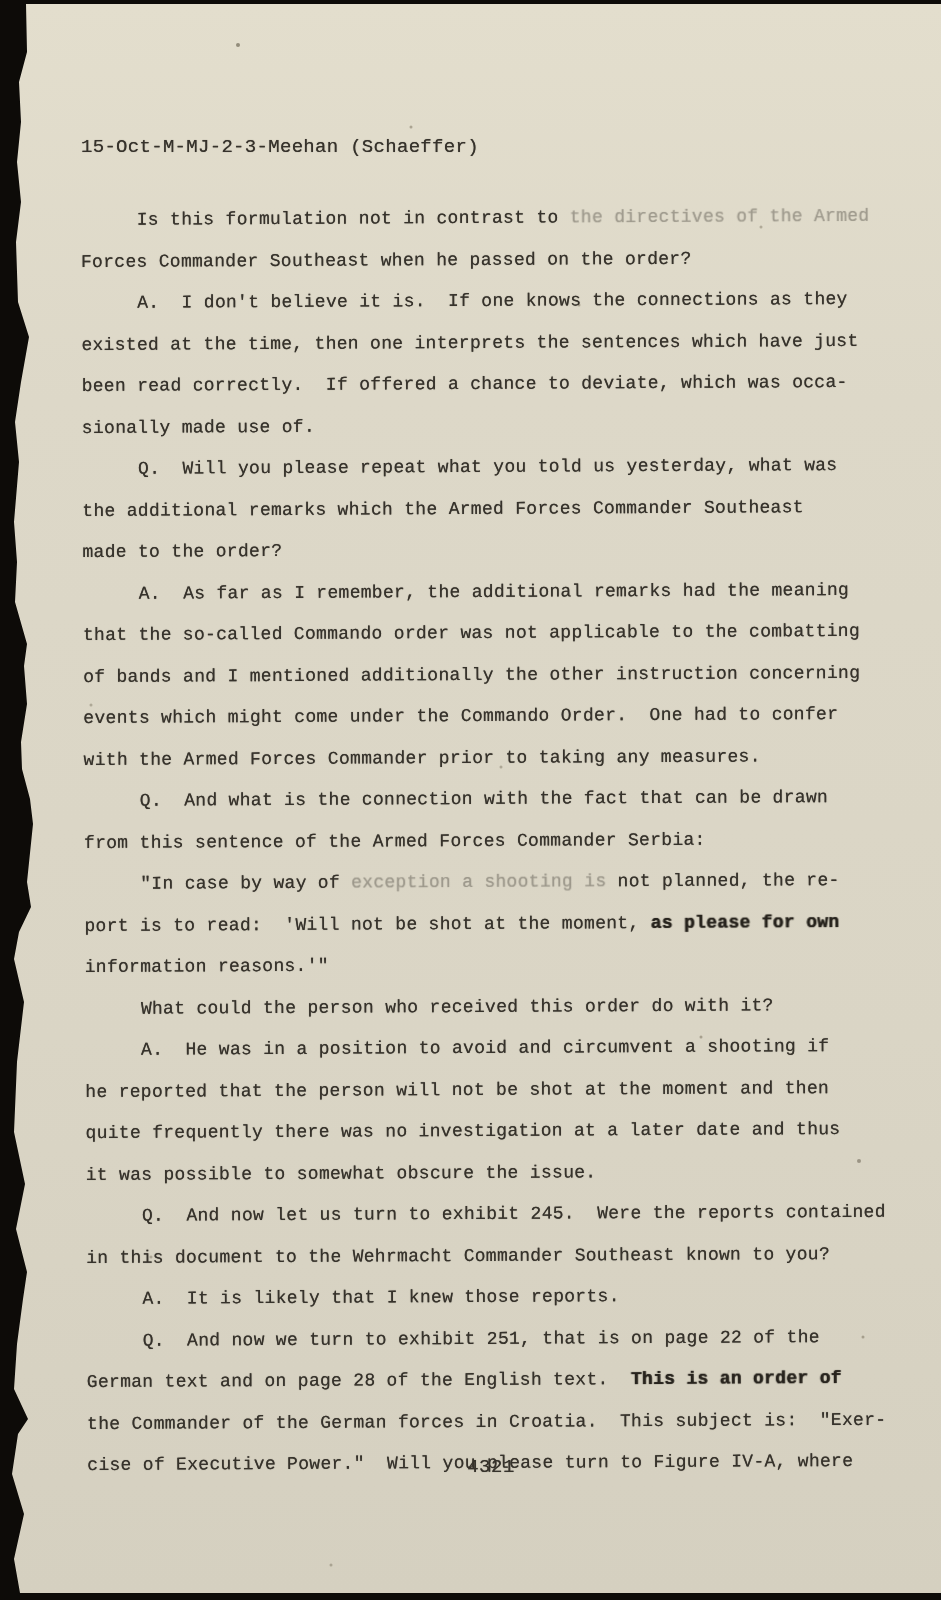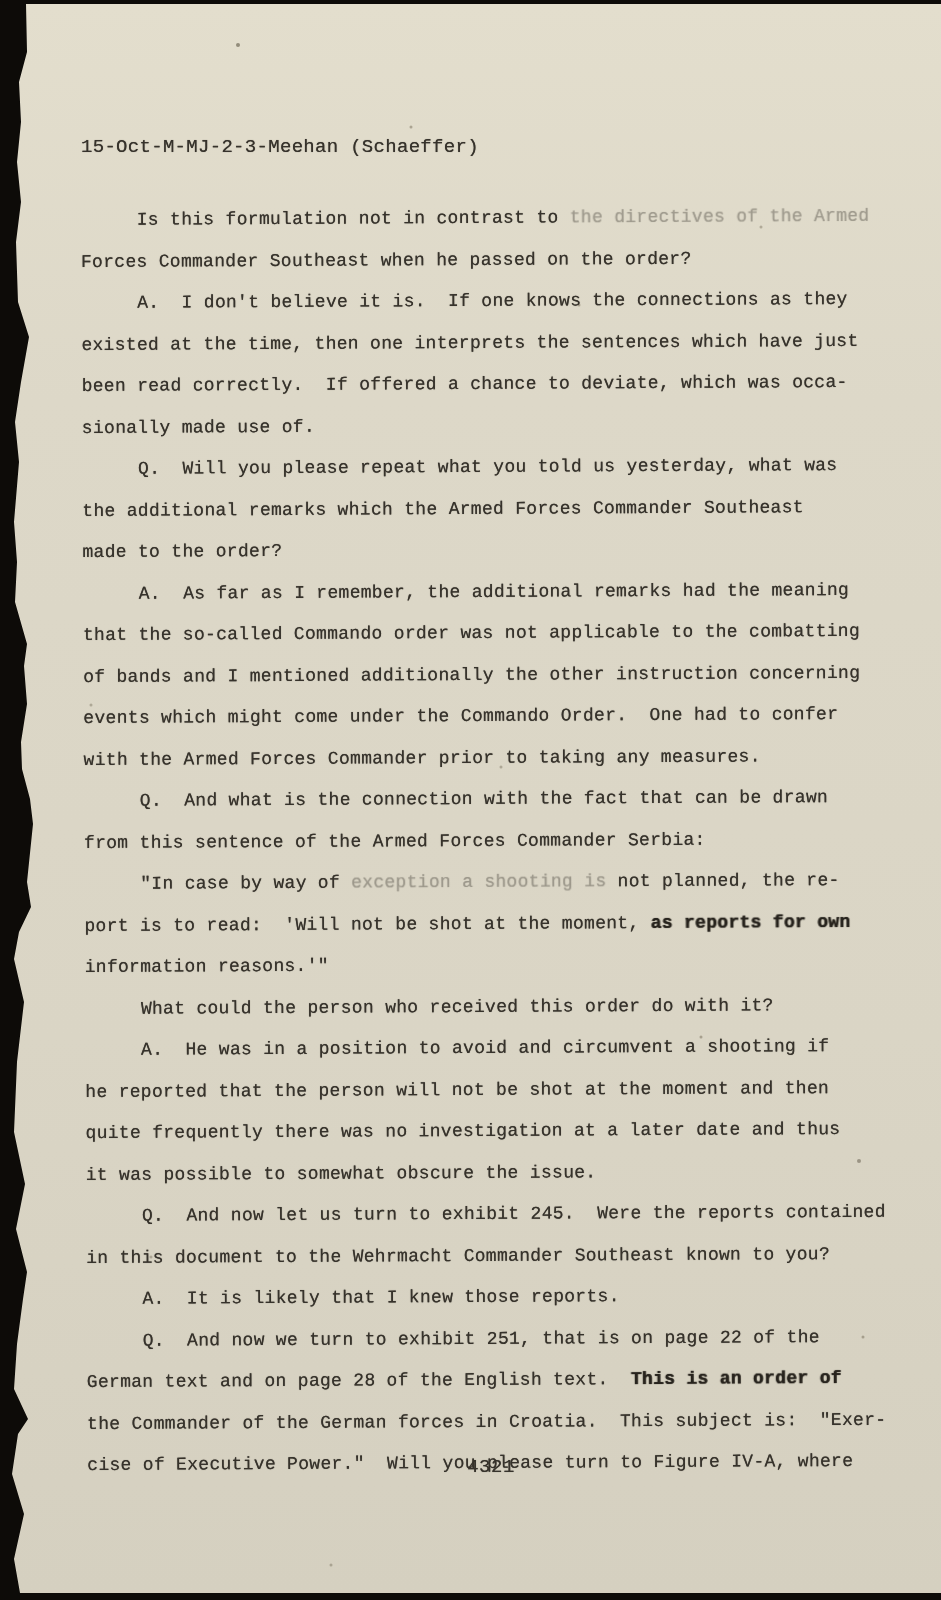--- a/index.html
+++ b/index.html
@@ -112,21 +112,21 @@
         <div class="t-line"><span class="seg-normal">the additional remarks which the Armed Forces Commander Southeast</span></div>
         <div class="t-line"><span class="seg-normal">made to the order?</span></div>
         <div class="t-line indent"><span class="seg-normal">A.  As far as I remember, the additional remarks had the meaning</span></div>
         <div class="t-line"><span class="seg-normal">that the so-called Commando order was not applicable to the combatting</span></div>
         <div class="t-line"><span class="seg-normal">of bands and I mentioned additionally the other instruction concerning</span></div>
         <div class="t-line"><span class="seg-normal">events which might come under the Commando Order.  One had to confer</span></div>
         <div class="t-line"><span class="seg-normal">with the Armed Forces Commander prior to taking any measures.</span></div>
         <div class="t-line indent"><span class="seg-normal">Q.  And what is the connection with the fact that can be drawn</span></div>
         <div class="t-line"><span class="seg-normal">from this sentence of the Armed Forces Commander Serbia:</span></div>
         <div class="t-line indent"><span class="seg-normal">"In case by way of </span><span class="seg-faded">exception a shooting is</span><span class="seg-normal"> not planned, the re-</span></div>
-        <div class="t-line"><span class="seg-normal">port is to read:  'Will not be shot at the moment, </span><span class="seg-bold">as reports for own</span></div>
+        <div class="t-line"><span class="seg-normal">port is to read:  'Will not be shot at the moment, </span><span class="seg-bold">as please for own</span></div>
         <div class="t-line"><span class="seg-normal">information reasons.'"</span></div>
         <div class="t-line indent"><span class="seg-normal">What could the person who received this order do with it?</span></div>
         <div class="t-line indent"><span class="seg-normal">A.  He was in a position to avoid and circumvent a shooting if</span></div>
         <div class="t-line"><span class="seg-normal">he reported that the person will not be shot at the moment and then</span></div>
         <div class="t-line"><span class="seg-normal">quite frequently there was no investigation at a later date and thus</span></div>
         <div class="t-line"><span class="seg-normal">it was possible to somewhat obscure the issue.</span></div>
         <div class="t-line indent"><span class="seg-normal">Q.  And now let us turn to exhibit 245.  Were the reports contained</span></div>
         <div class="t-line"><span class="seg-normal">in this document to the Wehrmacht Commander Southeast known to you?</span></div>
         <div class="t-line indent"><span class="seg-normal">A.  It is likely that I knew those reports.</span></div>
         <div class="t-line indent"><span class="seg-normal">Q.  And now we turn to exhibit 251, that is on page 22 of the</span></div>

